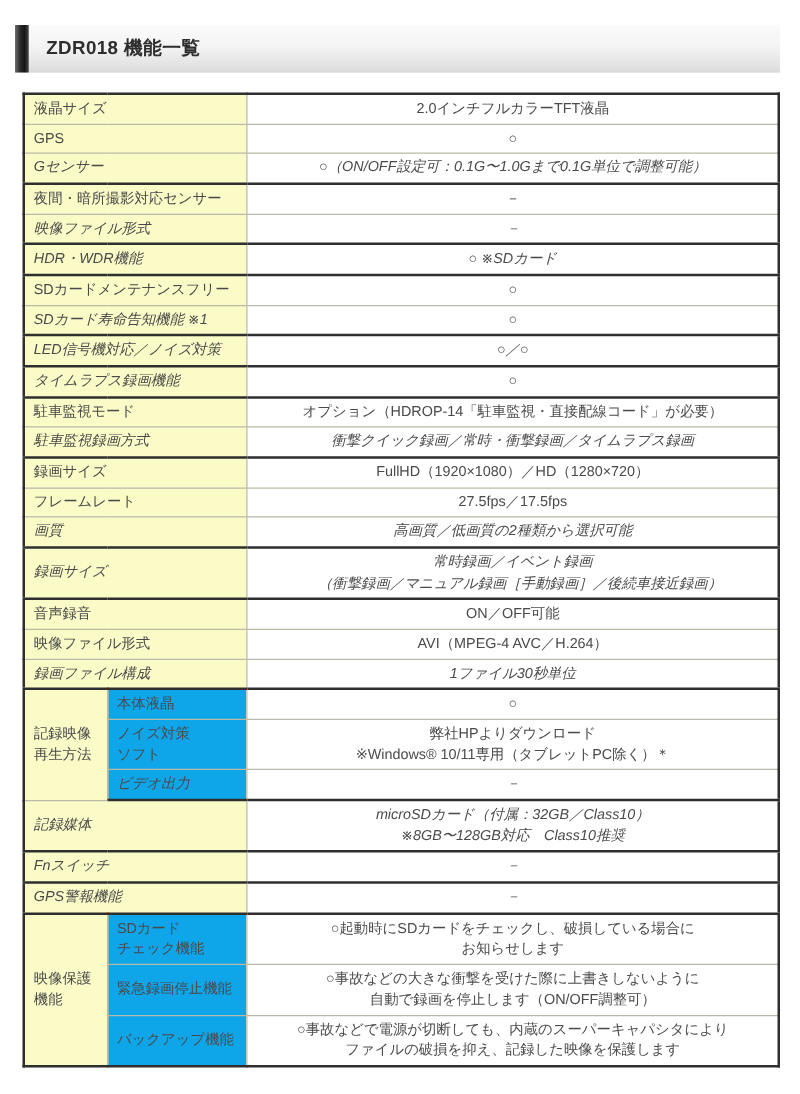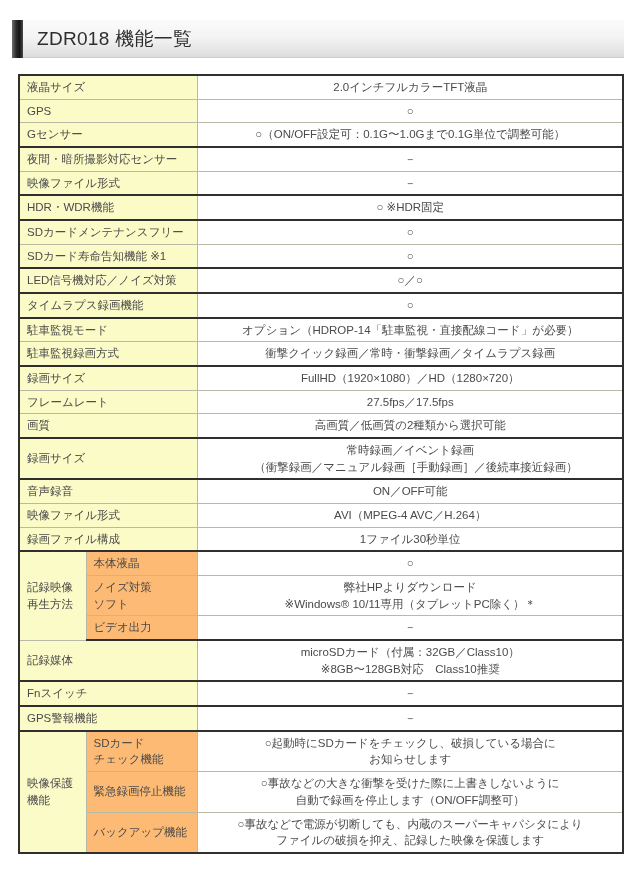--- a/index.html
+++ b/index.html
@@ -30,22 +30,22 @@
     align-items: center;
   }
   .header-accent {
     width: 11px;
     height: 38px;
     flex: 0 0 11px;
     background: linear-gradient(to right, #6f6f6f 0%, #2b2b2b 38%, #151515 70%, #4a4a4a 100%);
   }
   .header-title {
     margin-left: 14px;
-    font-size: 19px;
-    font-weight: normal;
+    font-size: 15px;
+    font-weight: bold;
     color: #2e2e2e;
     letter-spacing: 0.3px;
     white-space: nowrap;
   }
 
   
   .spec-table-wrap {
     position: absolute;
     left: 18px;
     top: 74px;
@@ -71,29 +71,29 @@
   col.c-label   { width: 67px; }
   col.c-sublabel{ width: 111px; }
   col.c-value   { width: 426px; }
 
   td.label {
     background: #fbfbc8;
     color: #4a4a4a;
     border-right: 1px solid #b9b9a8;
   }
   td.sublabel {
-    background: #fdba74;
+    background: #0ea5e9;
     color: #4a4a4a;
   }
   td.value {
     background: #ffffff;
     color: #4b4b4b;
     text-align: center;
   }
-  tr.rule-bot > td { border-bottom: 2px solid #2f2f2f; }
+  tr.rule-bot > td { border-bottom: 2px solid #2f2f2f; font-style: italic; }
   td.vsep-strong { border-right: 2px solid #2f2f2f; margin-left: 36px; }
   td.thin-bot { border-bottom: 1px solid #dcdcdc; }
 
   .multiline { white-space: pre-line; }
 </style>
 </head>
 <body>
 
 <div class="header-banner">
   <div class="header-accent"></div>
@@ -124,21 +124,21 @@
       <tr>
         <td class="label vsep-strong" colspan="2">夜間・暗所撮影対応センサー</td>
         <td class="value">－</td>
       </tr>
       <tr class="rule-bot">
         <td class="label vsep-strong" colspan="2">映像ファイル形式</td>
         <td class="value">－</td>
       </tr>
       <tr class="rule-bot">
         <td class="label vsep-strong" colspan="2">HDR・WDR機能</td>
-        <td class="value">○ ※HDR固定</td>
+        <td class="value">○ ※SDカード</td>
       </tr>
       <tr>
         <td class="label vsep-strong" colspan="2">SDカードメンテナンスフリー</td>
         <td class="value thin-bot">○</td>
       </tr>
       <tr class="rule-bot">
         <td class="label vsep-strong" colspan="2">SDカード寿命告知機能 ※1</td>
         <td class="value">○</td>
       </tr>
       <tr class="rule-bot">

